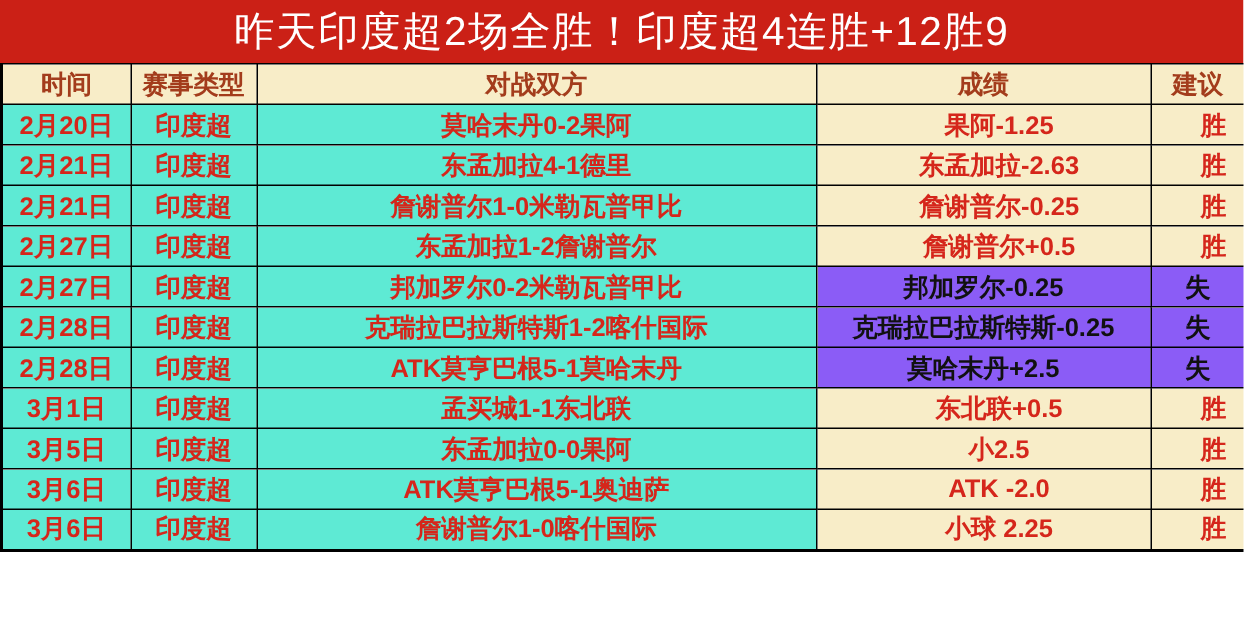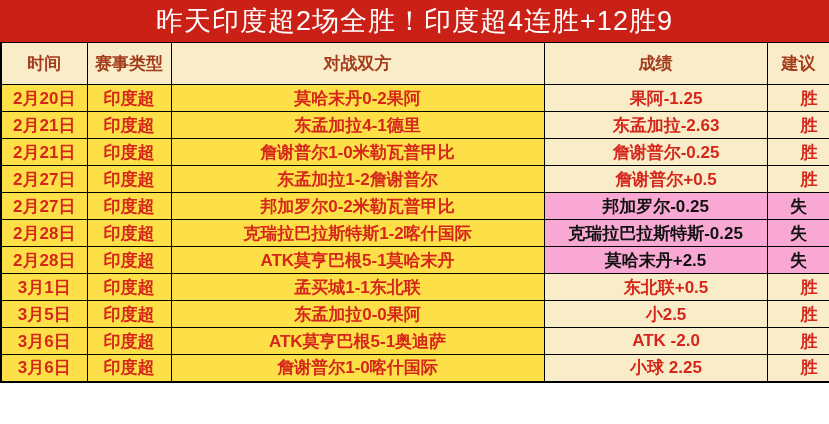--- a/index.html
+++ b/index.html
@@ -54,38 +54,38 @@
   th, td {
     border: 1px solid var(--border);
     text-align: center;
     vertical-align: middle;
     padding: 0;
     white-space: nowrap;
     overflow: hidden;
     font-weight: bold;
   }
   thead th {
-    height: 42px;
+    height: 27px;
     background: var(--header-bg);
     color: var(--header-text);
     font-size: 17px;
   }
   tbody td {
     height: 27px;
-    background: #fde047;
+    background: #5eead4;
     color: var(--red-text);
     font-size: 17px;
   }
   td.win {
     background: var(--win-bg);
     color: var(--red-text);
     padding-left: 21px;
   }
   td.loss {
-    background: #f9a8d4;
+    background: #8b5cf6;
     color: var(--loss-text);
   }
 </style>
 </head>
 <body>
 
 <div class="title-bar">昨天印度超2场全胜！印度超4连胜+12胜9</div>
 
 <table>
   <colgroup>

